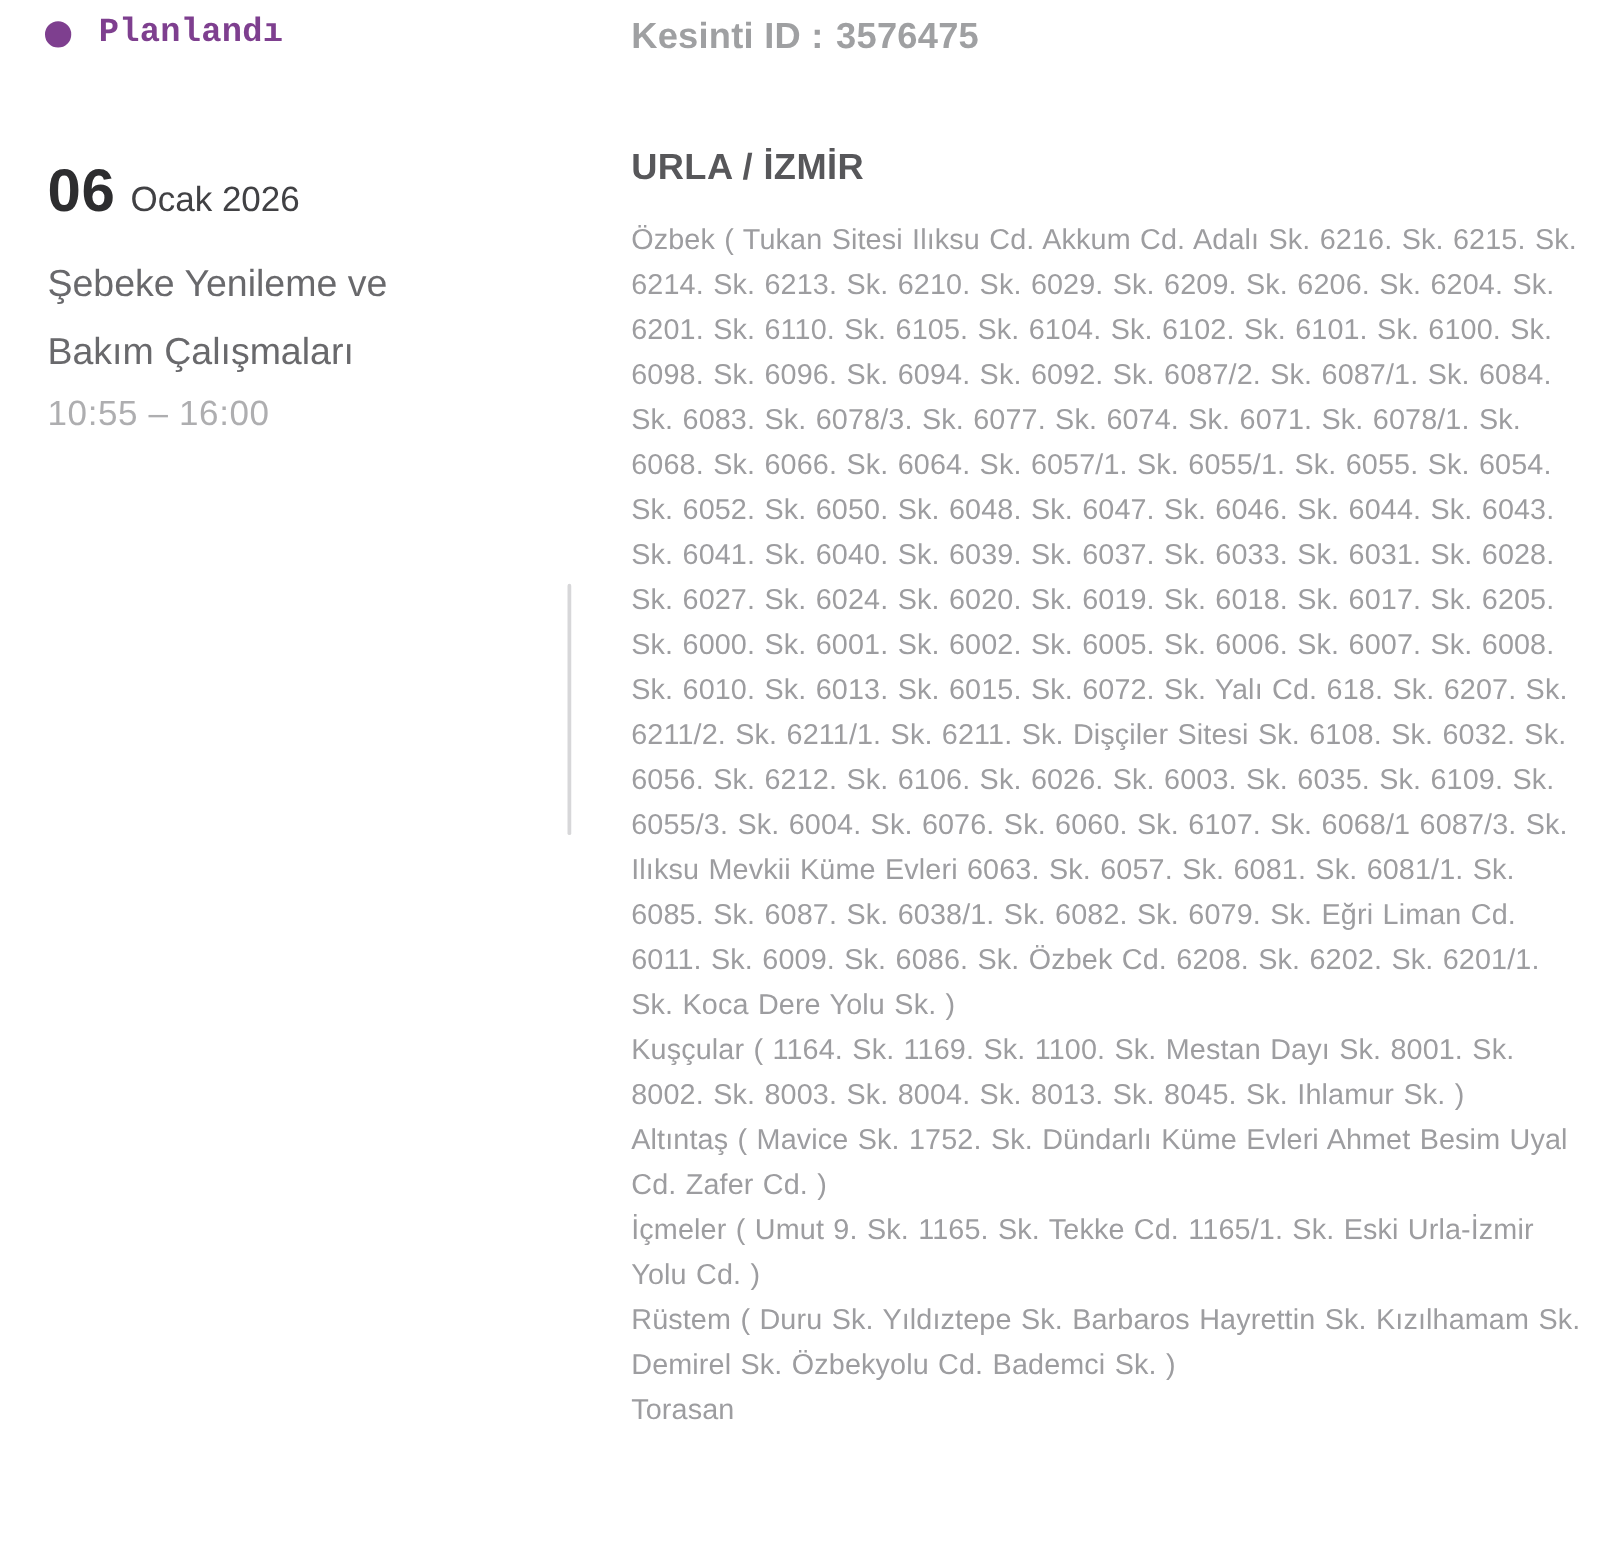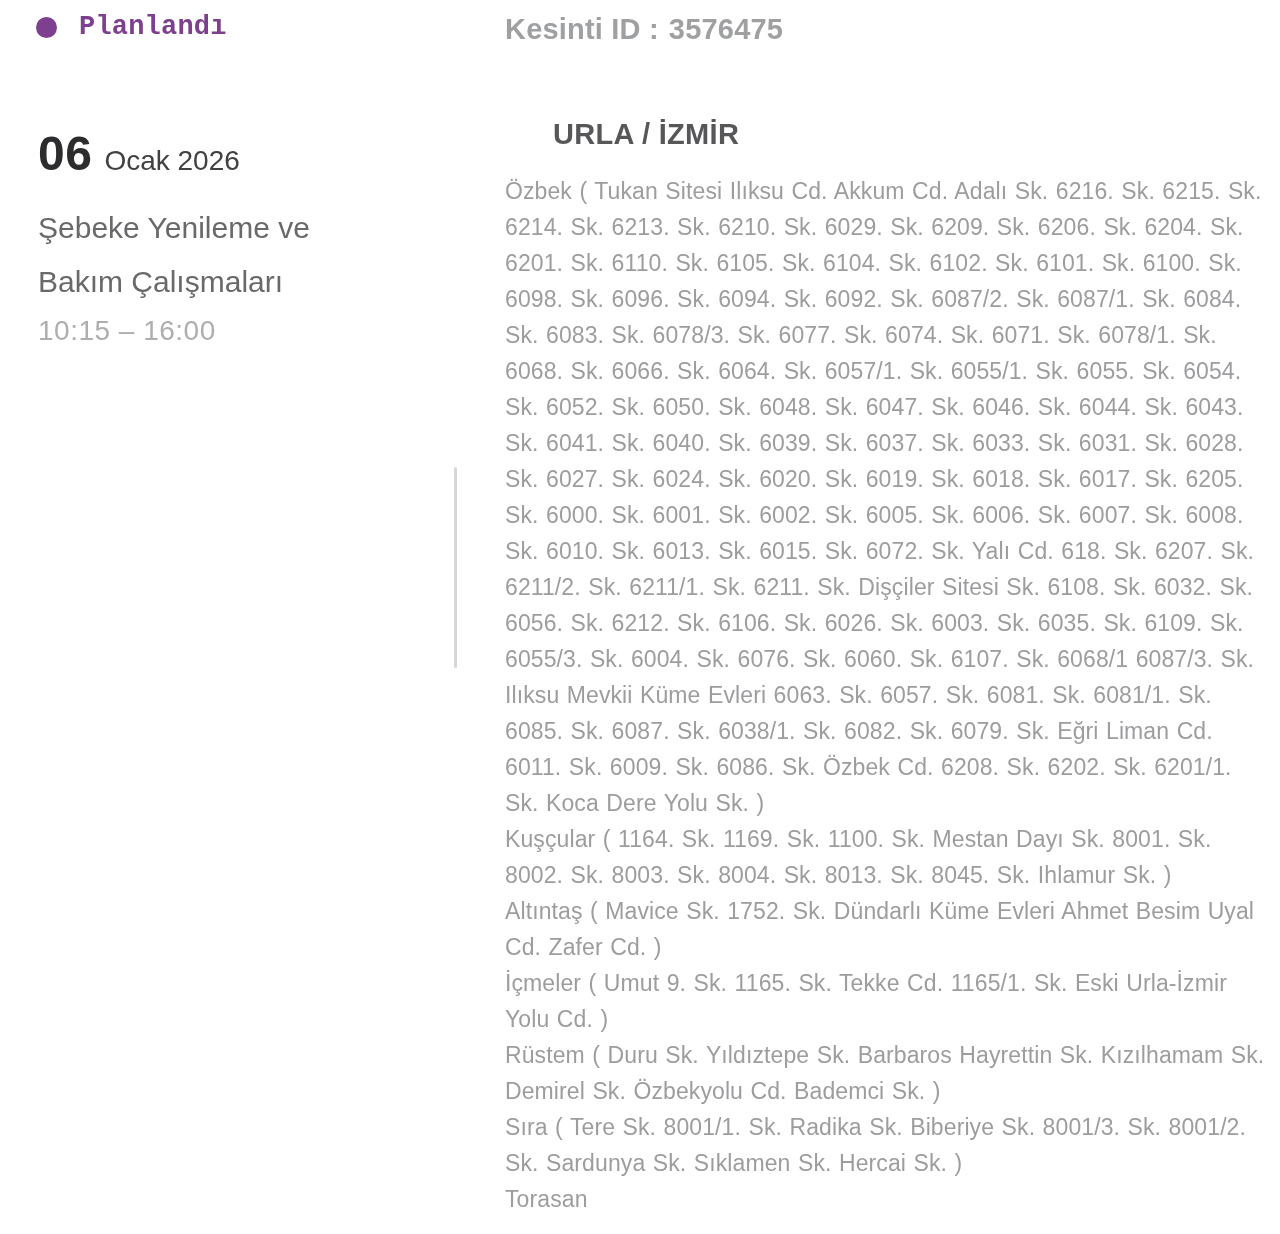--- a/index.html
+++ b/index.html
@@ -51,21 +51,21 @@
   }
   .time-range{
     margin-top:6px;
     font-size:28px;font-weight:500;color:var(--text-light);letter-spacing:.5px;
   }
   .right-block{
     position:absolute;left:505px;top:118px;width:764px;
   }
   .location-title{
     font-size:29px;font-weight:700;color:var(--heading-gray);
-    letter-spacing:.3px;margin-bottom:22px;margin-left:48px;
+    letter-spacing:.3px;margin-bottom:22px;
   }
   .area-item{
     font-size:23px;font-weight:500;color:var(--body-gray);
     line-height:36px;letter-spacing:.1px;
     word-spacing:1px;
   }
   .scrollbar-thumb{
     position:absolute;left:454px;top:467px;width:3px;height:201px;
     background:var(--divider);border-radius:2px;
   }
@@ -82,29 +82,28 @@
   <span>Kesinti ID :</span>
   <span>3576475</span>
 </div>
 
 <div class="left-block">
   <div class="date-row">
     <span class="date-day">06</span>
     <span class="date-monthyear">Ocak 2026</span>
   </div>
   <div class="work-title">Şebeke Yenileme ve Bakım Çalışmaları</div>
-  <div class="time-range">10:15 – 16:00</div>
+  <div class="time-range">10:55 – 16:00</div>
 </div>
 
 <div class="right-block">
   <div class="location-title">URLA / İZMİR</div>
   <div id="areas-container">
       <p class="area-item">Özbek ( Tukan Sitesi Ilıksu Cd. Akkum Cd. Adalı Sk. 6216. Sk. 6215. Sk. 6214. Sk. 6213. Sk. 6210. Sk. 6029. Sk. 6209. Sk. 6206. Sk. 6204. Sk. 6201. Sk. 6110. Sk. 6105. Sk. 6104. Sk. 6102. Sk. 6101. Sk. 6100. Sk. 6098. Sk. 6096. Sk. 6094. Sk. 6092. Sk. 6087/2. Sk. 6087/1. Sk. 6084. Sk. 6083. Sk. 6078/3. Sk. 6077. Sk. 6074. Sk. 6071. Sk. 6078/1. Sk. 6068. Sk. 6066. Sk. 6064. Sk. 6057/1. Sk. 6055/1. Sk. 6055. Sk. 6054. Sk. 6052. Sk. 6050. Sk. 6048. Sk. 6047. Sk. 6046. Sk. 6044. Sk. 6043. Sk. 6041. Sk. 6040. Sk. 6039. Sk. 6037. Sk. 6033. Sk. 6031. Sk. 6028. Sk. 6027. Sk. 6024. Sk. 6020. Sk. 6019. Sk. 6018. Sk. 6017. Sk. 6205. Sk. 6000. Sk. 6001. Sk. 6002. Sk. 6005. Sk. 6006. Sk. 6007. Sk. 6008. Sk. 6010. Sk. 6013. Sk. 6015. Sk. 6072. Sk. Yalı Cd. 618. Sk. 6207. Sk. 6211/2. Sk. 6211/1. Sk. 6211. Sk. Dişçiler Sitesi Sk. 6108. Sk. 6032. Sk. 6056. Sk. 6212. Sk. 6106. Sk. 6026. Sk. 6003. Sk. 6035. Sk. 6109. Sk. 6055/3. Sk. 6004. Sk. 6076. Sk. 6060. Sk. 6107. Sk. 6068/1 6087/3. Sk. Ilıksu Mevkii Küme Evleri 6063. Sk. 6057. Sk. 6081. Sk. 6081/1. Sk. 6085. Sk. 6087. Sk. 6038/1. Sk. 6082. Sk. 6079. Sk. Eğri Liman Cd. 6011. Sk. 6009. Sk. 6086. Sk. Özbek Cd. 6208. Sk. 6202. Sk. 6201/1. Sk. Koca Dere Yolu Sk. )</p>
       <p class="area-item">Kuşçular ( 1164. Sk. 1169. Sk. 1100. Sk. Mestan Dayı Sk. 8001. Sk. 8002. Sk. 8003. Sk. 8004. Sk. 8013. Sk. 8045. Sk. Ihlamur Sk. )</p>
       <p class="area-item">Altıntaş ( Mavice Sk. 1752. Sk. Dündarlı Küme Evleri Ahmet Besim Uyal Cd. Zafer Cd. )</p>
       <p class="area-item">İçmeler ( Umut 9. Sk. 1165. Sk. Tekke Cd. 1165/1. Sk. Eski Urla-İzmir Yolu Cd. )</p>
       <p class="area-item">Rüstem ( Duru Sk. Yıldıztepe Sk. Barbaros Hayrettin Sk. Kızılhamam Sk. Demirel Sk. Özbekyolu Cd. Bademci Sk. )</p>
-      <p class="area-item">Sıra ( Tere Sk. 8001/1. Sk. Radika Sk. Biberiye Sk. 8001/3. Sk. 8001/2. Sk. Sardunya Sk. Sıklamen Sk. Hercai Sk. )</p>
       <p class="area-item">Torasan</p>
     </div>
 </div>
 
 <div class="scrollbar-thumb"></div>
 
 </body></html>

